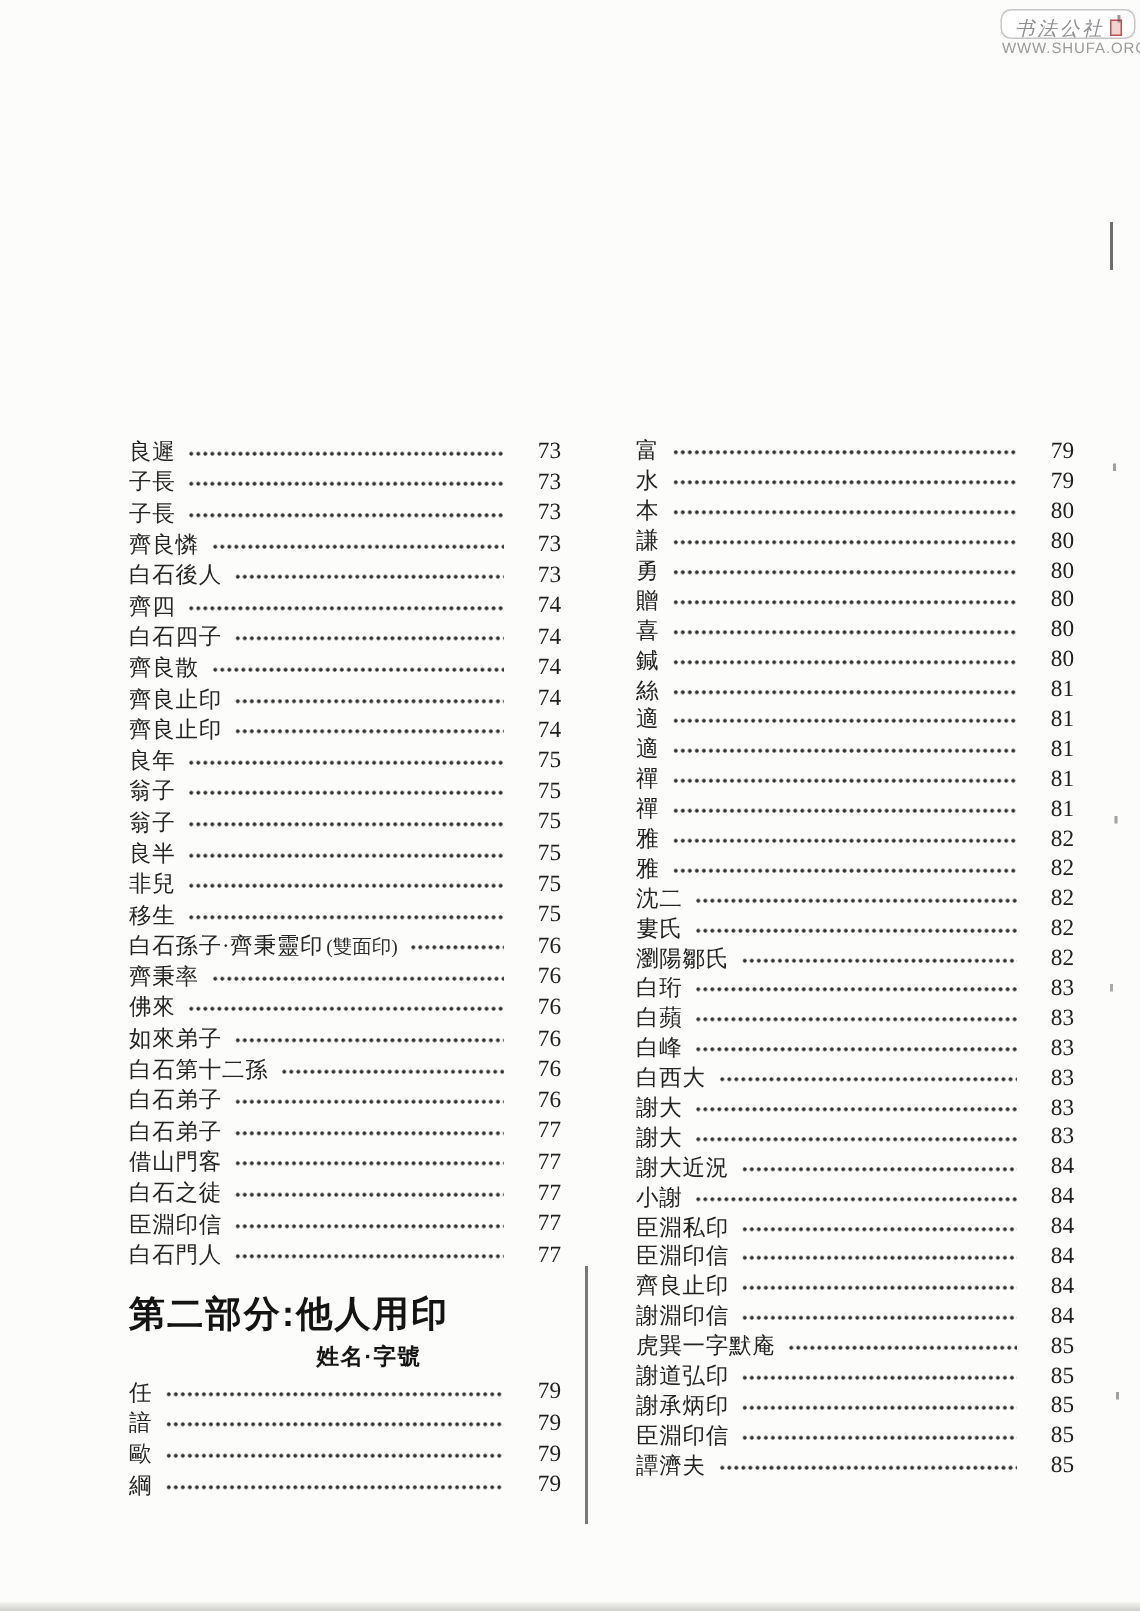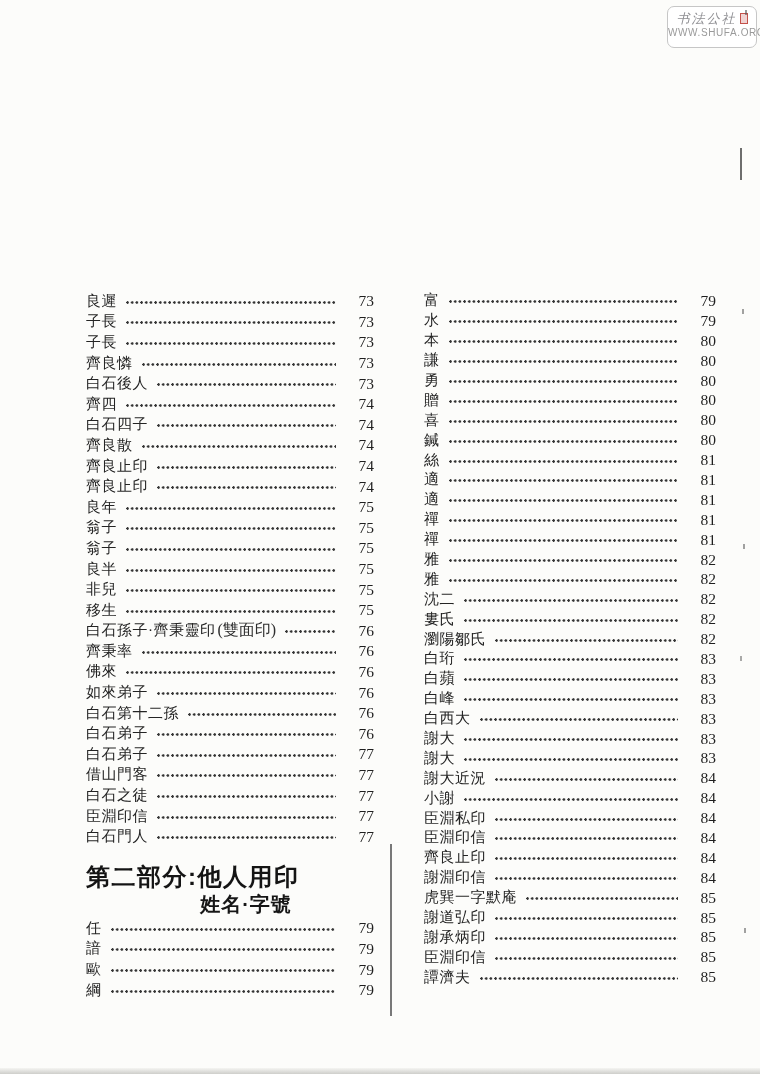--- a/index.html
+++ b/index.html
@@ -14,21 +14,21 @@
     color: #262626;
     overflow: hidden;
   }
 
   
   .watermark {
     position: absolute;
     top: 6px;
     right: 3px;
     width: 90px;
-    height: 42px;
+    height: 20px;
     border: 1px solid #c6c6c6;
     border-radius: 7px;
     background: rgba(255,255,255,0.9);
     box-sizing: border-box;
     padding-top: 3px;
     text-align: center;
   }
   .wm-title-row {
     display: flex;
     align-items: center;
@@ -69,21 +69,21 @@
   }
   .col-right .row { height: 19.9px; }
 
   .lbl {
     font-size: 15px;
     letter-spacing: 0.5px;
     color: #242424;
     flex: 0 0 auto;
   }
   .note {
-    font-size: 16px;
+    font-size: 13px;
     margin-left: 2px;
     letter-spacing: 0;
     color: #2e2e2e;
     flex: 0 0 auto;
   }
   .leader {
     flex: 1 1 auto;
     min-width: 14px;
     height: 3px;
     margin: 2px 8px 0 9px;
@@ -111,21 +111,21 @@
     color: #141414;
   }
   .section-subheading {
     margin: 0 0 3px 45px;
     width: 230px;
     height: 21px;
     line-height: 21px;
     text-align: center;
     font-family: "Liberation Sans", "DejaVu Sans", sans-serif;
     font-weight: bold;
-    font-size: 20px;
+    font-size: 15px;
     letter-spacing: 1px;
     color: #161616;
   }
 
   
   .art { position: absolute; background: #555; }
   .art-col-divider { left: 390px; top: 844px; width: 2px; height: 172px; background:#4c4c4c; opacity: .75; }
   .art-edge-line   { left: 740px; top: 148px; width: 2px; height: 32px;  background:#4a4a4a; opacity: .8; }
   .art-dash-1 { left: 745px; top: 10px;  width: 2px; height: 5px; opacity:.6; }
   .art-dash-2 { left: 742px; top: 309px; width: 2px; height: 5px; opacity:.55; }

